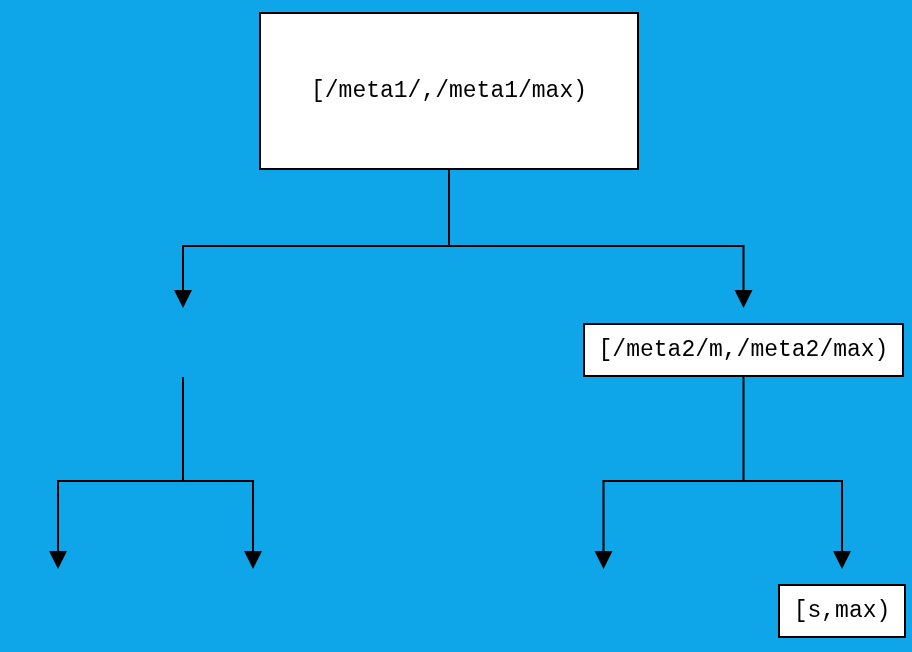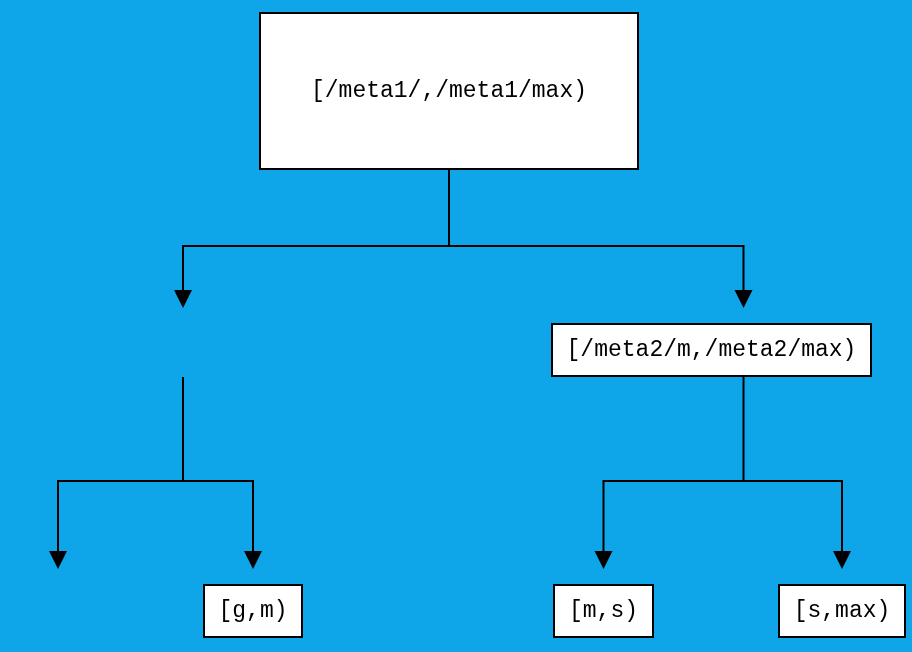--- a/index.html
+++ b/index.html
@@ -43,21 +43,21 @@
     color: #000000;
     display: flex;
     align-items: center;
     justify-content: center;
     font-size: 23px;
     line-height: 1;
     white-space: nowrap;
   }
   .n-root   { left: 259px; top: 12px;  width: 380px; height: 158px; }
   .n-l2a    { left: 21px;  top: 323px; width: 324px; height: 54px; }
-  .n-l2b    { left: 551px; top: 323px; width: 321px; height: 54px; }
+  .n-l2b    { left: 583px; top: 323px; width: 321px; height: 54px; }
   .n-leaf1  { left: 8px;   top: 584px; width: 100px; height: 54px; }
   .n-leaf2  { left: 203px; top: 584px; width: 100px; height: 54px; }
   .n-leaf3  { left: 553px; top: 584px; width: 101px; height: 54px; }
   .n-leaf4  { left: 778px; top: 584px; width: 128px; height: 54px; }
 </style>
 </head>
 <body>
 
 <div class="canvas">
 
@@ -82,25 +82,19 @@
   <div class="node n-root">
     <span>[/meta1/,/meta1/max)</span>
   </div>
 
 
   <div class="node n-l2b">
     <span>[/meta2/m,/meta2/max)</span>
   </div>
 
 
-  <div class="node n-leaf2">
-    <span>[g,m)</span>
-  </div>
 
-  <div class="node n-leaf3">
-    <span>[m,s)</span>
-  </div>
 
   <div class="node n-leaf4">
     <span>[s,max)</span>
   </div>
 
 </div>
 
 </body></html>

